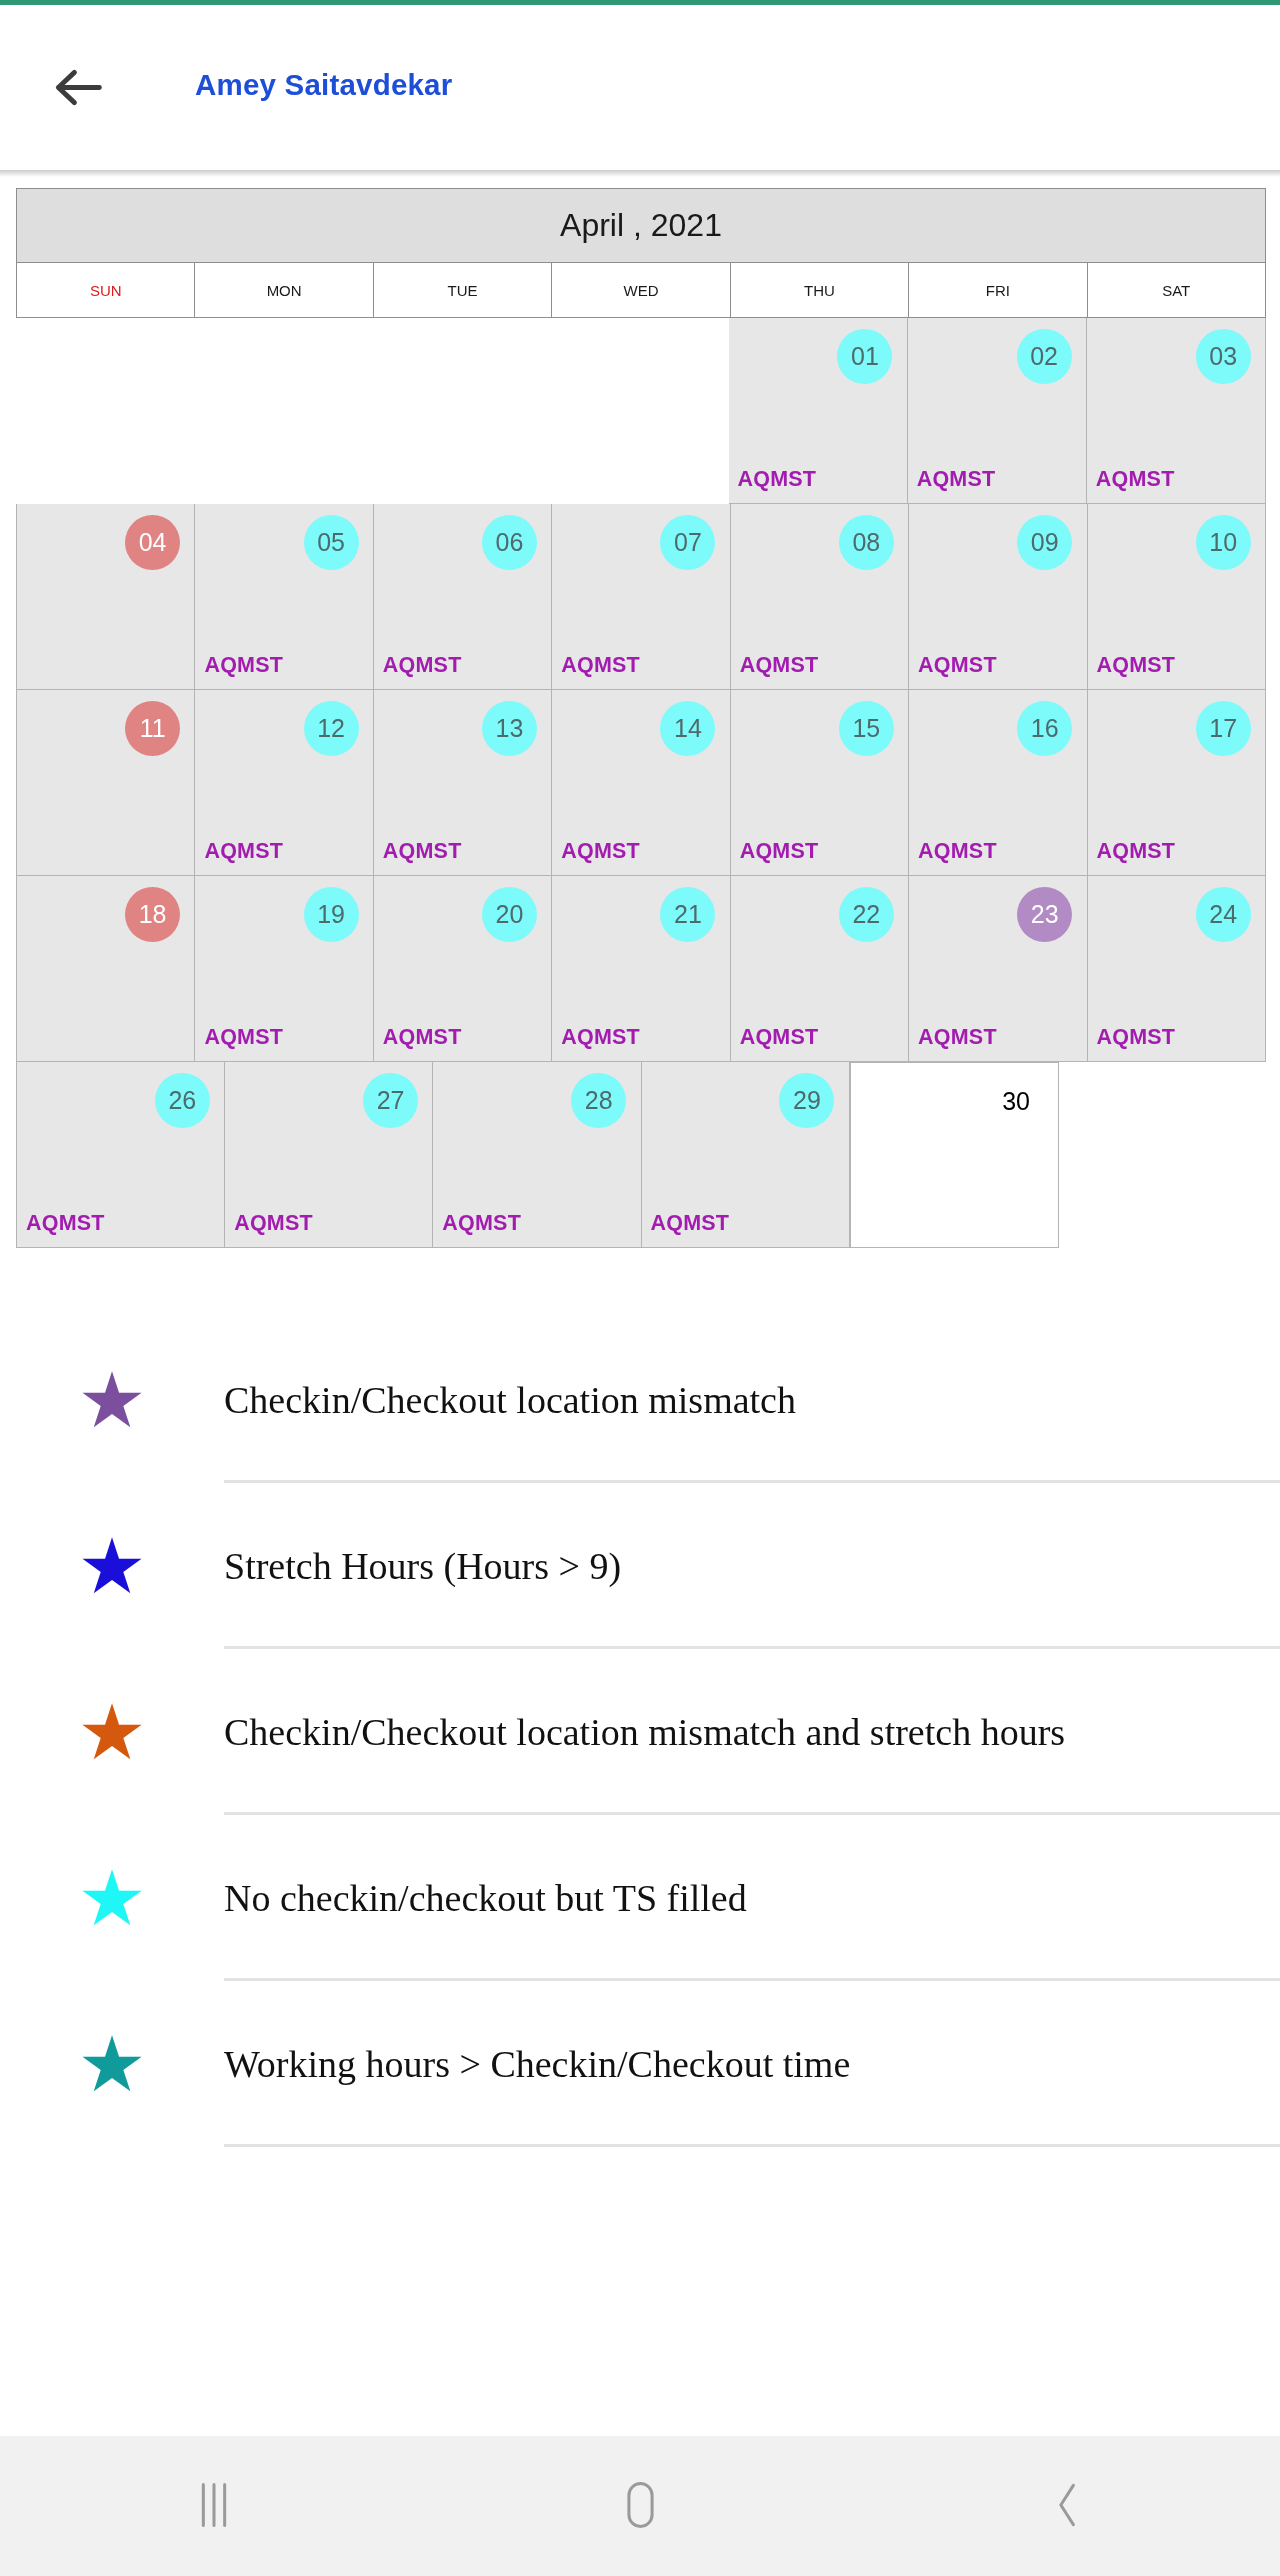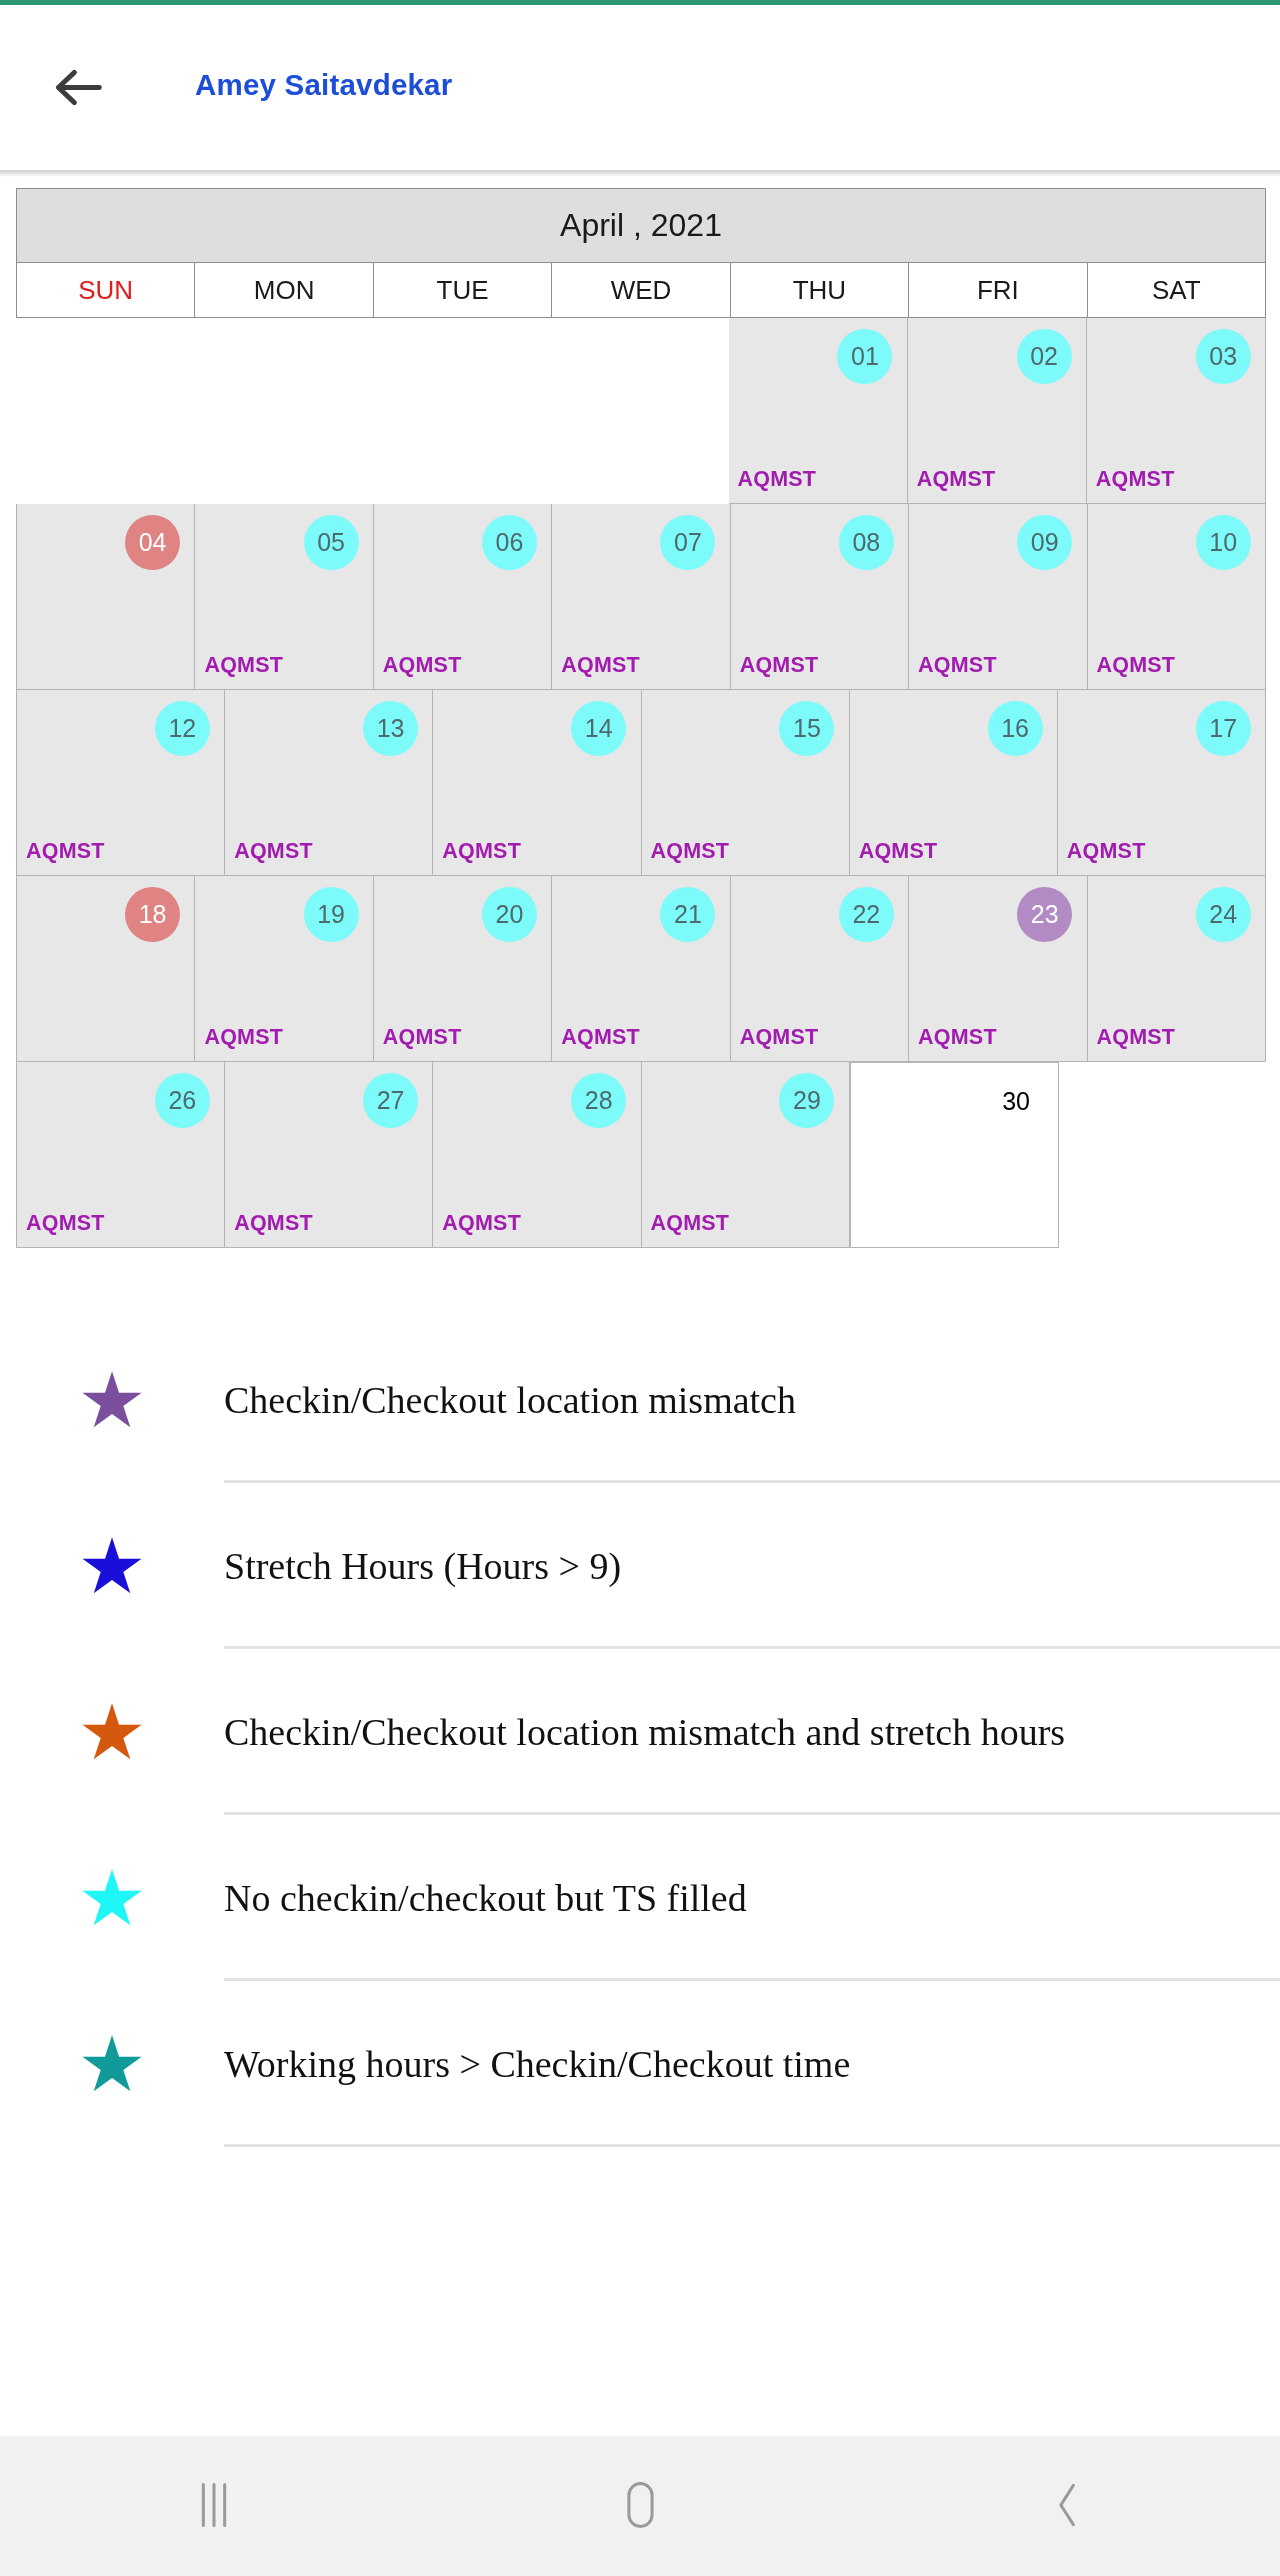--- a/index.html
+++ b/index.html
@@ -62,21 +62,21 @@
     width:1250px;
     border-left:0.9px solid #8d8d8d;
     border-right:0.9px solid #8d8d8d;
     border-bottom:0.9px solid #8d8d8d;
     background:#ffffff;
   }
   .cal-dow{
     flex:1 1 0;
     height:54px;
     display:flex; align-items:center; justify-content:center;
-    font-size:26px;
+    font-size:15px;
     color:#1a1a1a;
     border-right:0.9px solid #8d8d8d;
   }
   .cal-dow:last-child{ border-right:none; }
   .cal-dow.sun{ color:#e01b1b; }
 
   .cal-grid{
     width:1250px;
   }
   .cal-row{
@@ -244,20 +244,23 @@
           <div class="daynum cyan">09</div>
           <div class="cell-tag">AQMST</div>
         </div>
         <div class="cal-cell">
           <div class="daynum cyan">10</div>
           <div class="cell-tag">AQMST</div>
         </div>
       </div>
       <div class="cal-row">
         <div class="cal-cell">
+          <div class="daynum pink">11</div>
+        </div>
+        <div class="cal-cell">
           <div class="daynum cyan">12</div>
           <div class="cell-tag">AQMST</div>
         </div>
         <div class="cal-cell">
           <div class="daynum cyan">13</div>
           <div class="cell-tag">AQMST</div>
         </div>
         <div class="cal-cell">
           <div class="daynum cyan">14</div>
           <div class="cell-tag">AQMST</div>

